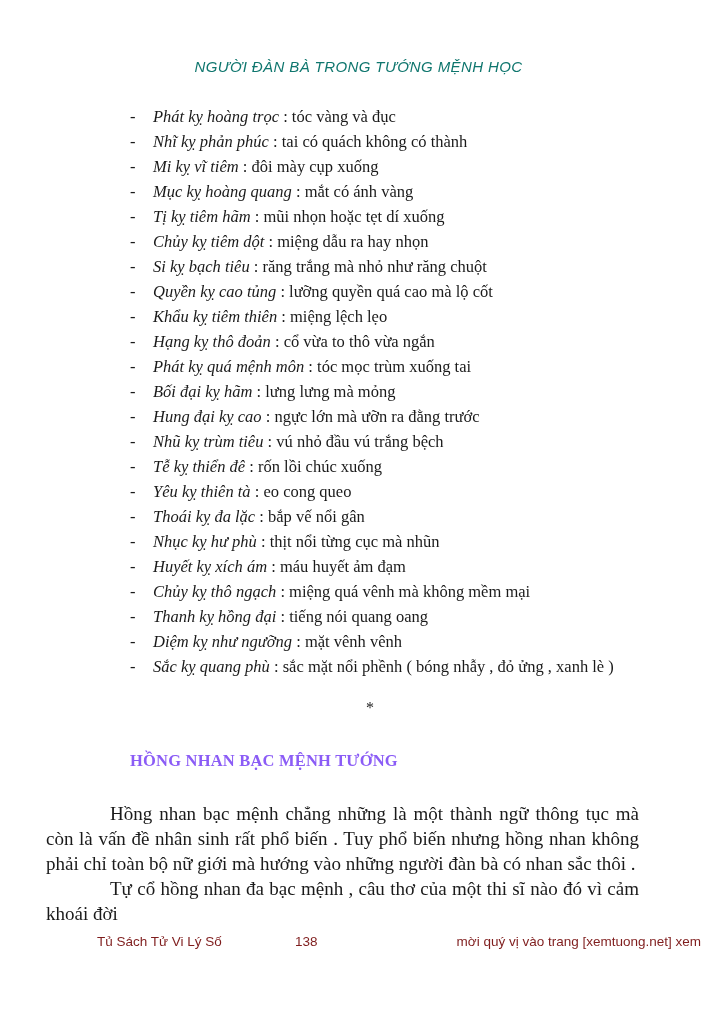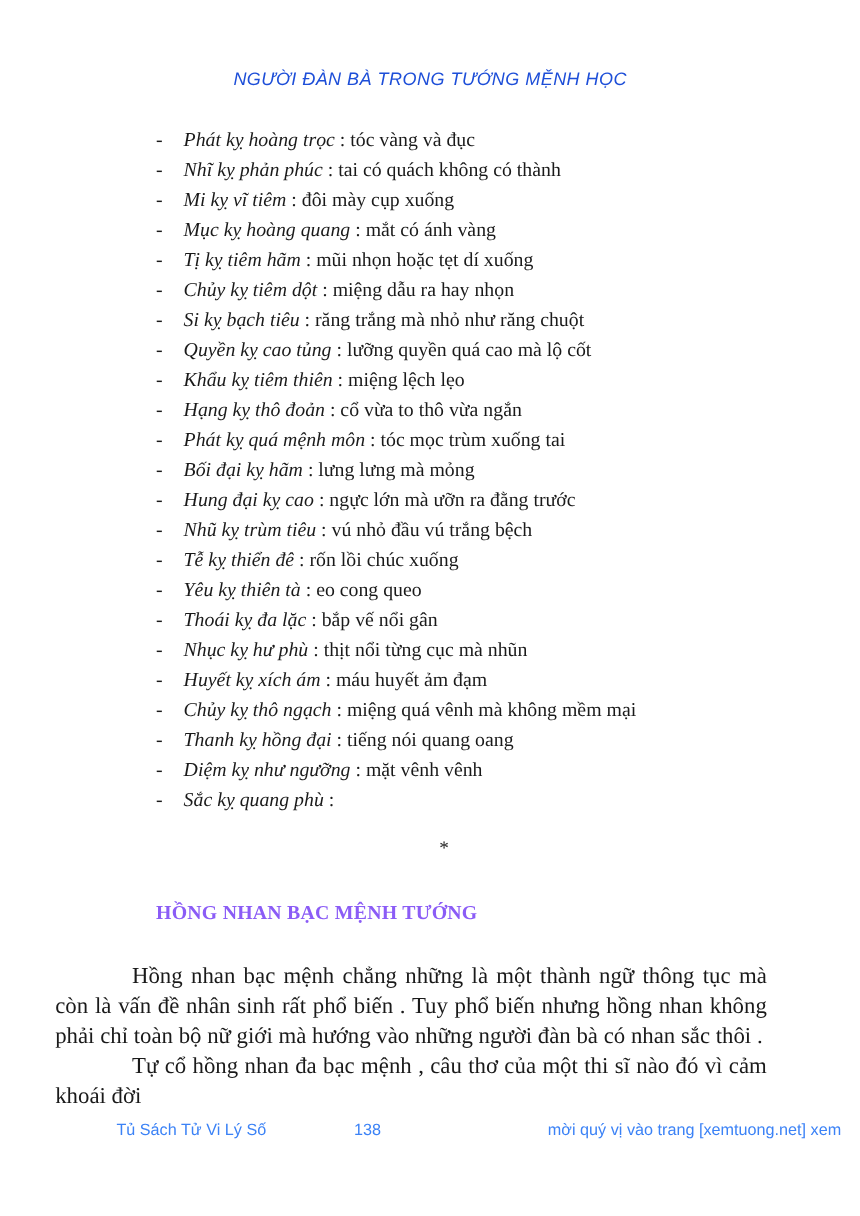--- a/index.html
+++ b/index.html
@@ -16,21 +16,21 @@
   .header-title {
     position: absolute;
     top: 58px;
     left: 0;
     width: 100%;
     text-align: center;
     font-family: "Liberation Sans", sans-serif;
     font-style: italic;
     font-size: 15px;
     letter-spacing: 0.4px;
-    color: #1d4ed8;
+    color: #0f766e;
     white-space: nowrap;
   }
   .trait-list {
     position: absolute;
     top: 104px;
     left: 130px;
     right: 40px;
     font-size: 16.5px;
   }
   .list-row {
@@ -75,21 +75,21 @@
   }
   .para { margin: 0; text-indent: 64px; }
   .footer {
     position: absolute;
     top: 934px;
     left: 0;
     width: 100%;
     height: 20px;
     font-family: "Liberation Sans", sans-serif;
     font-size: 13.5px;
-    color: #3b82f6;
+    color: #7f1d1d;
     padding-left: 24px;
   }
   .footer-left  { position: absolute; left: 97px;  white-space: nowrap; }
   .footer-page  { position: absolute; left: 295px; width: 70px; text-align: left; }
   .footer-right { position: absolute; right: 16px; white-space: nowrap; }
 </style>
 </head>
 <body>
 
 <div class="page">
@@ -226,20 +226,21 @@
       <div class="list-row">
         <span class="list-dash">-</span>
         <span class="list-term">Diệm kỵ như ngưỡng</span>
         <span class="list-sep"> : </span>
         <span class="list-desc">mặt vênh vênh</span>
       </div>
       <div class="list-row">
         <span class="list-dash">-</span>
         <span class="list-term">Sắc kỵ quang phù</span>
         <span class="list-sep"> : </span>
+        <span class="list-desc">sắc mặt nổi phềnh ( bóng nhẫy , đỏ ửng , xanh lè )</span>
       </div>
     </div>
 
   <div class="divider-star">*</div>
 
   <div class="section-heading">HỒNG NHAN BẠC MỆNH TƯỚNG</div>
 
   <div class="body-text">
       <p class="para">Hồng nhan bạc mệnh chẳng những là một thành ngữ thông tục mà còn là vấn đề nhân sinh rất phổ biến . Tuy phổ biến nhưng hồng nhan không phải chỉ toàn bộ nữ giới mà hướng vào những người đàn bà có nhan sắc thôi .</p>
       <p class="para">Tự cổ hồng nhan đa bạc mệnh , câu thơ của một thi sĩ nào đó vì cảm khoái đời</p>

